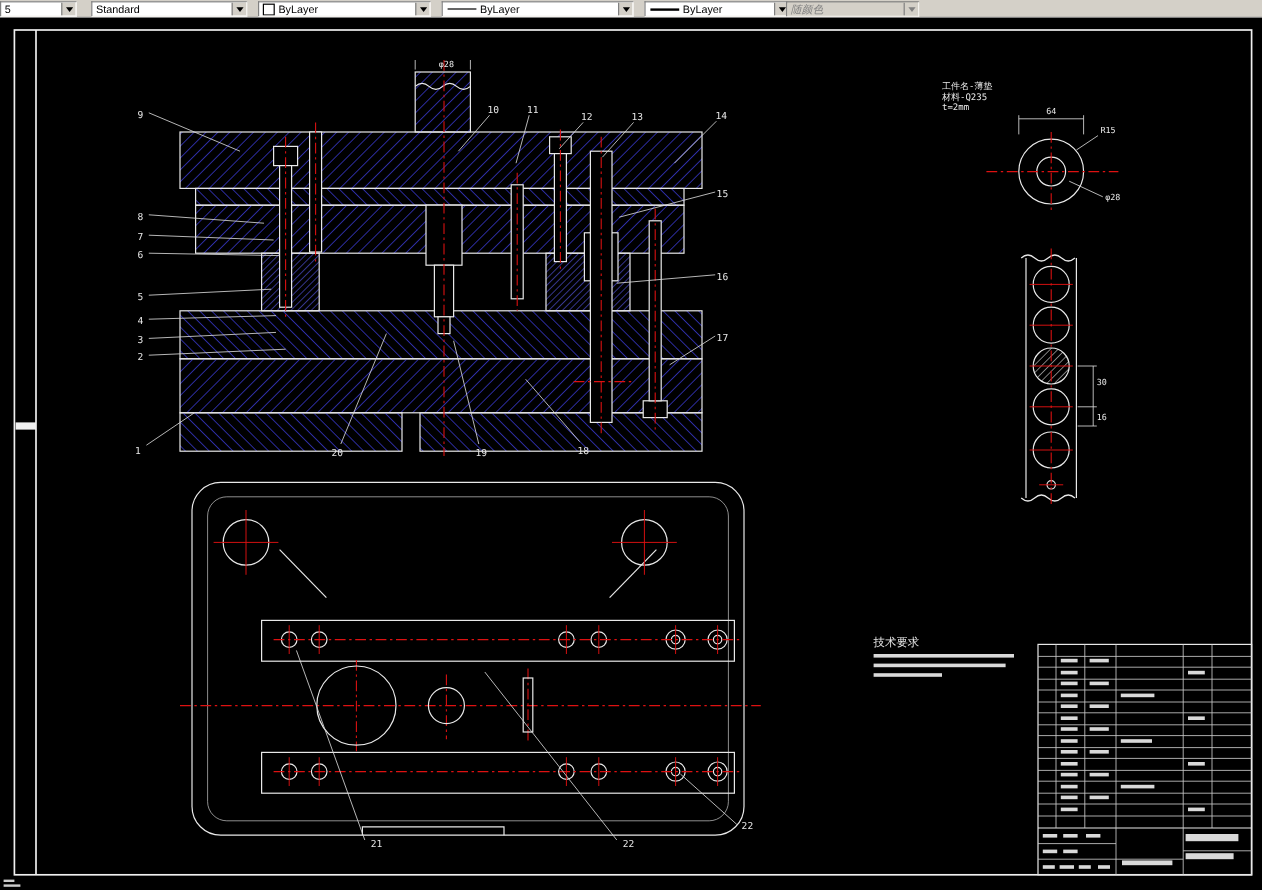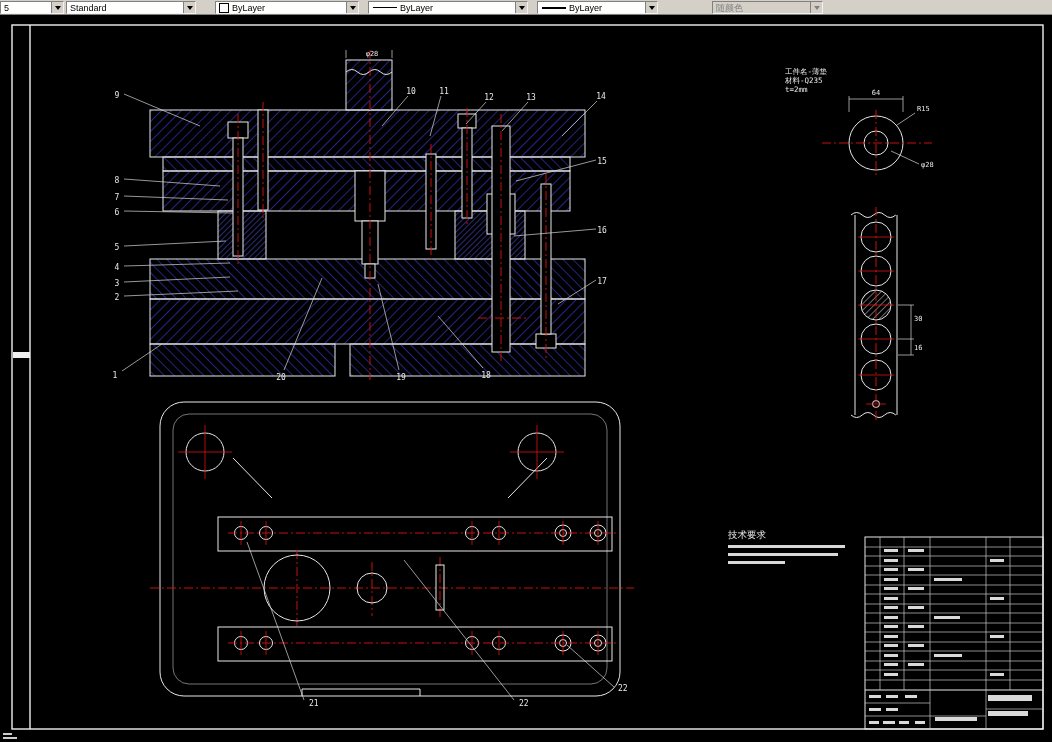--- a/index.html
+++ b/index.html
@@ -41,21 +41,21 @@
 
 <div class="app">
 
   <div class="toolbar">
     <div class="combo" style="left:0;width:62px;">
       <span class="combo-text">5</span>
       <span class="combo-btn">
           <span class="arrow-down"></span>
         </span>
     </div>
-    <div class="combo" style="left:66px;width:128px;gap:24px;">
+    <div class="combo" style="left:76px;width:128px;gap:24px;">
       <span class="combo-text">Standard</span>
       <span class="combo-btn">
           <span class="arrow-down"></span>
         </span>
     </div>
     <div class="combo" style="left:215px;width:142px;">
       <span class="swatch"></span>
       <span class="combo-text">ByLayer</span>
       <span class="combo-btn">
           <span class="arrow-down"></span>
@@ -68,21 +68,21 @@
           <span class="arrow-down"></span>
         </span>
     </div>
     <div class="combo" style="left:537px;width:119px;">
       <span class="linesample lw"></span>
       <span class="combo-text">ByLayer</span>
       <span class="combo-btn">
           <span class="arrow-down"></span>
         </span>
     </div>
-    <div class="combo disabled" style="left:712px;width:109px;">
+    <div class="combo disabled" style="left:655px;width:109px;font-style:italic;">
       <span class="combo-text">随颜色</span>
       <span class="combo-btn">
           <span class="arrow-down"></span>
         </span>
     </div>
   </div>
 
   <div class="canvas">
   <svg width="1052" height="728" viewBox="0 0 1052 728" xmlns="http://www.w3.org/2000/svg">
     <defs>

